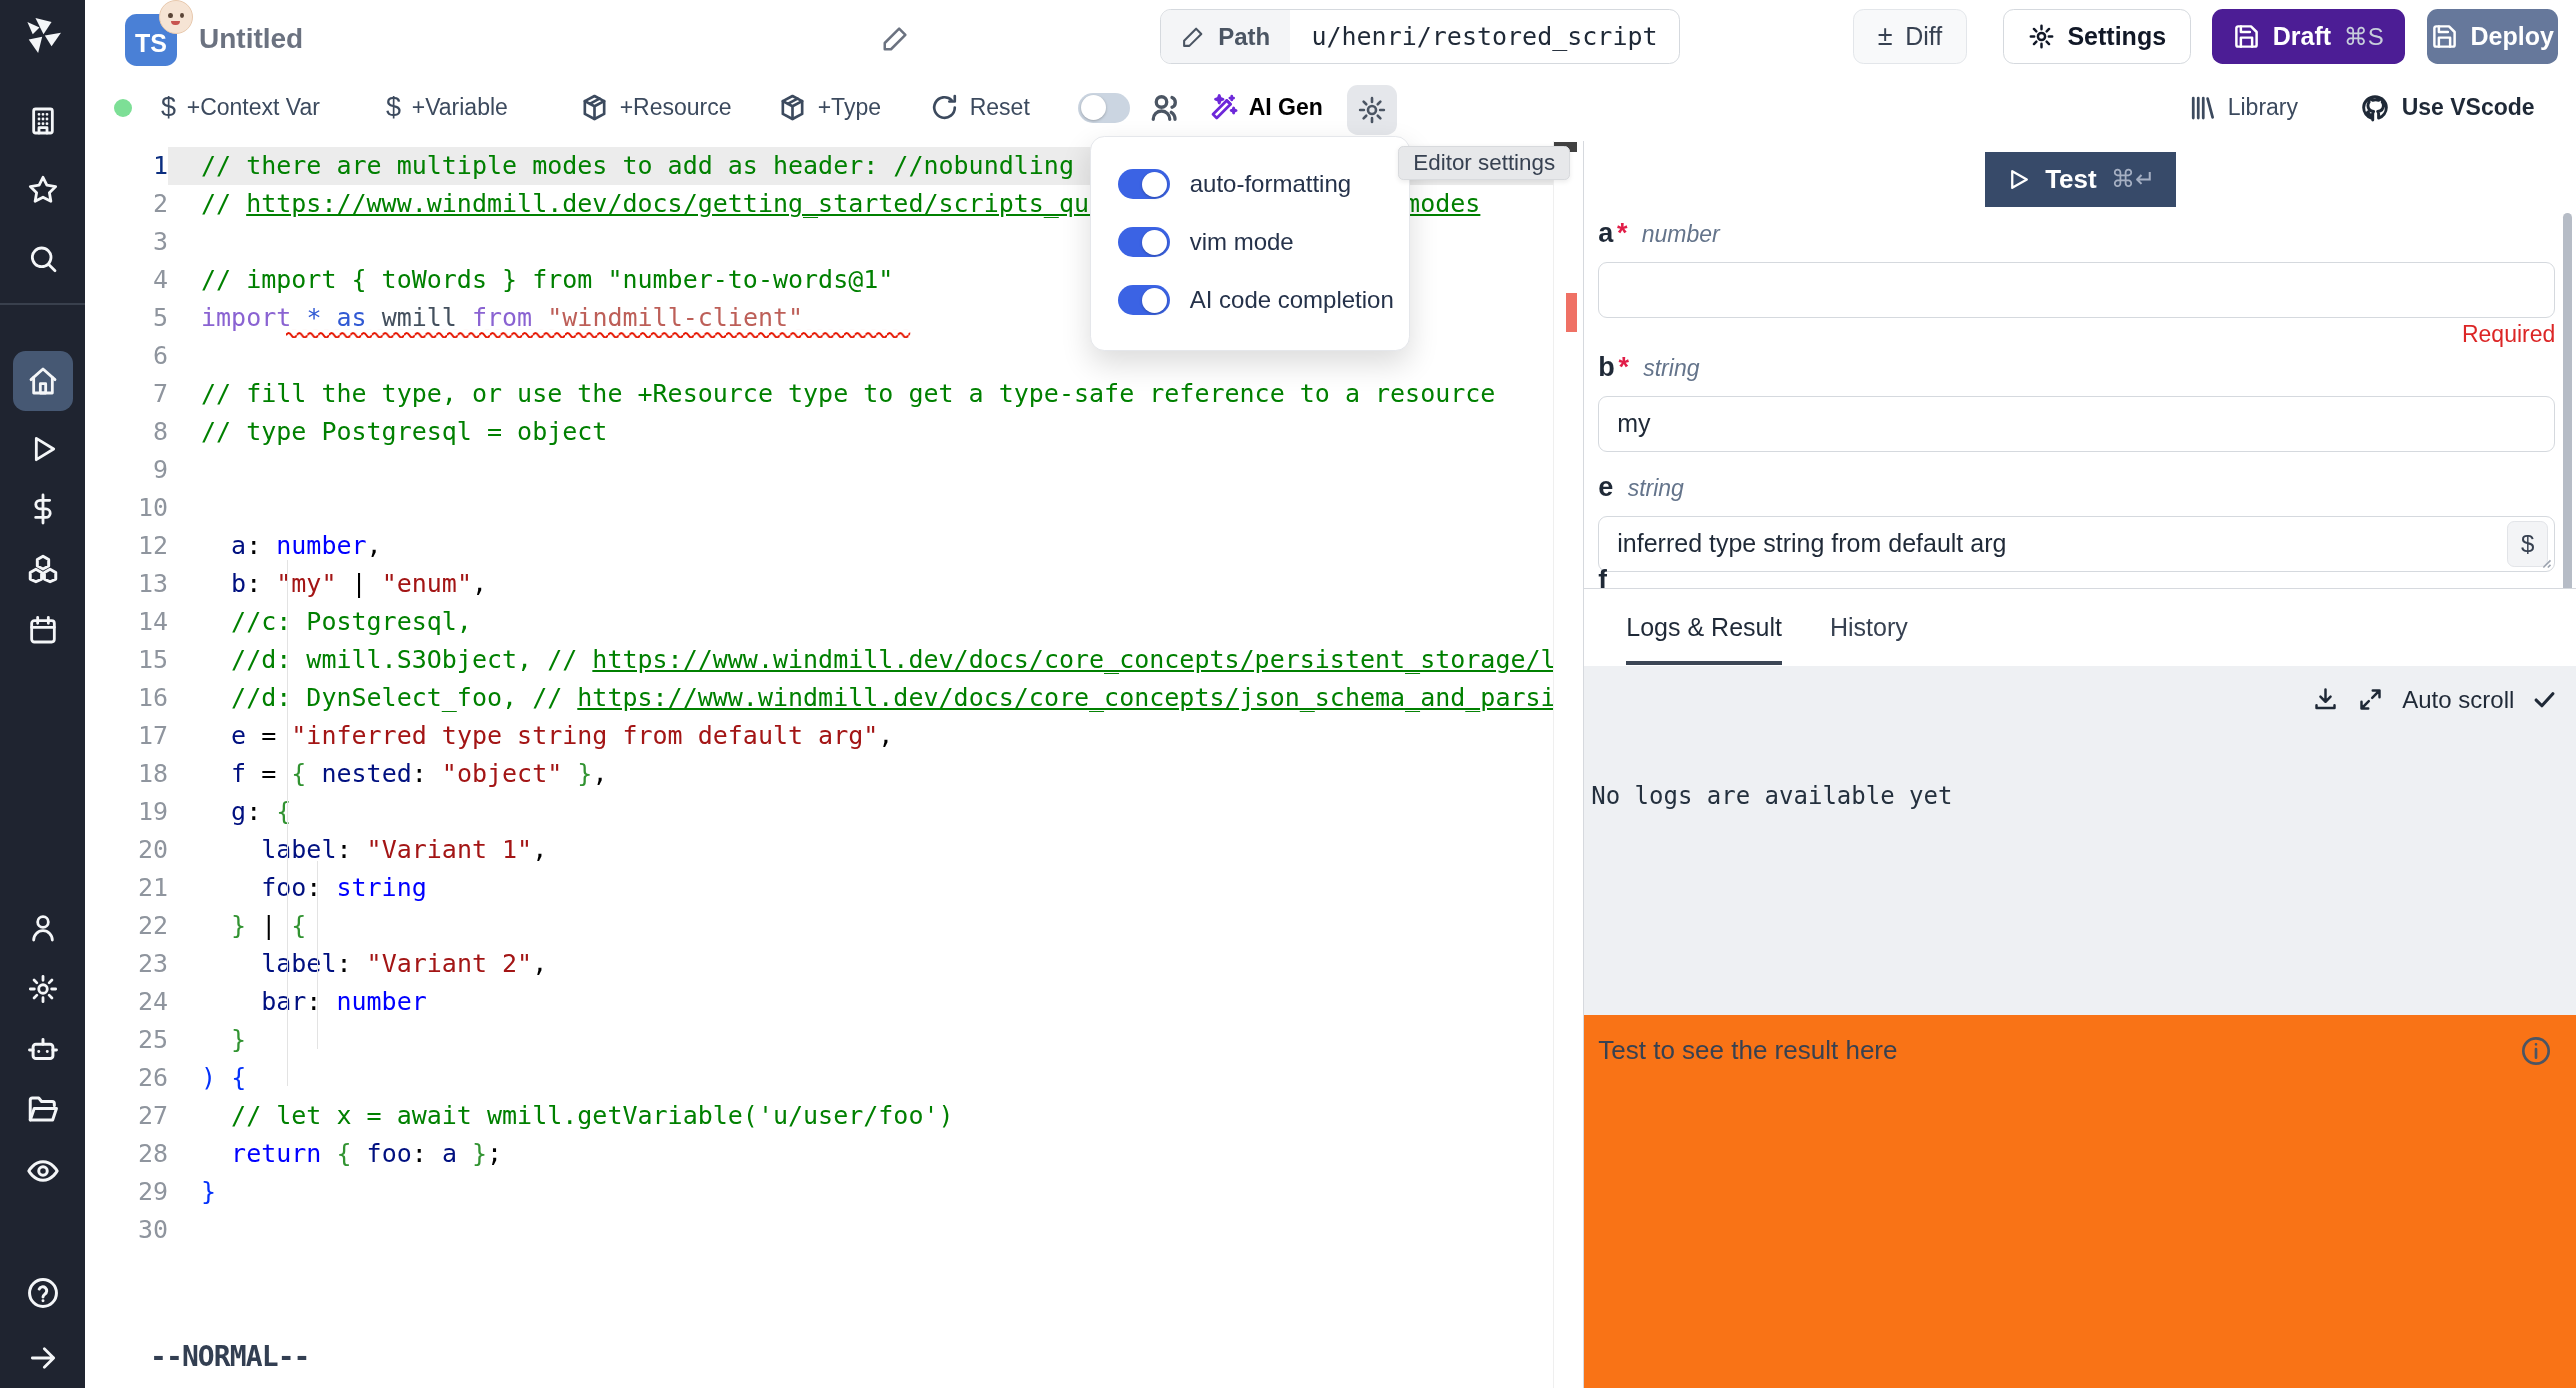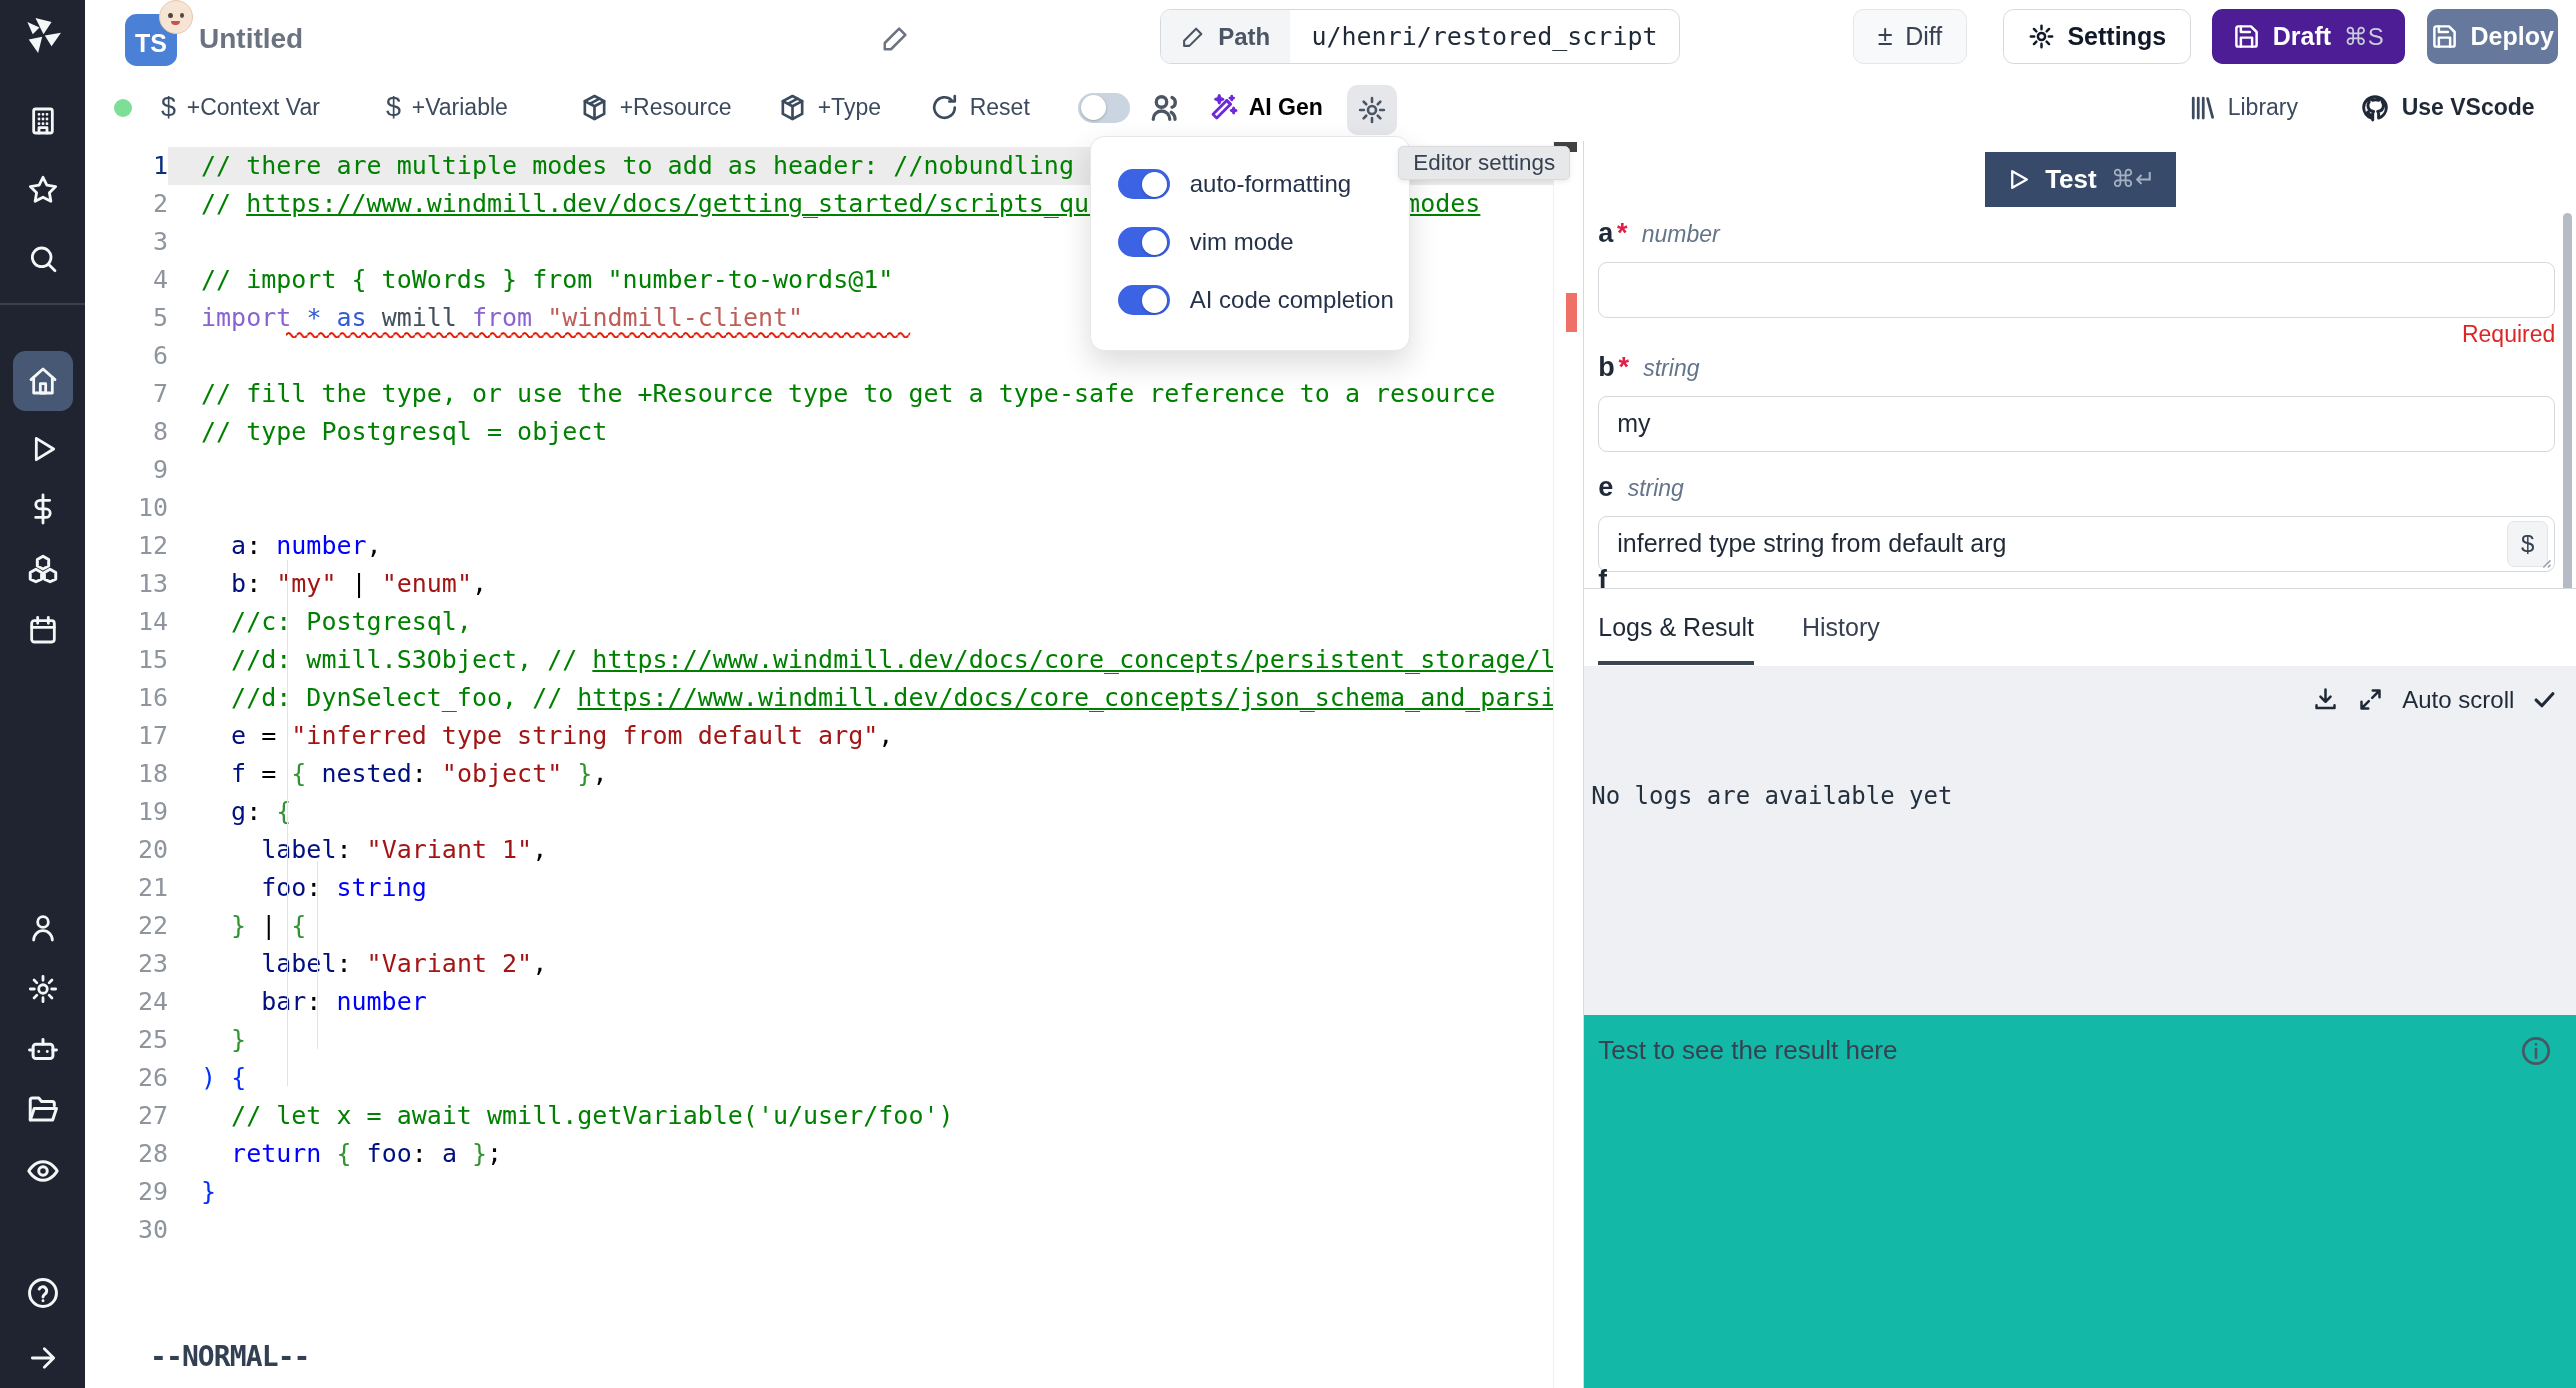--- a/index.html
+++ b/index.html
@@ -95,30 +95,30 @@
     font-size:25px; color:#1f2937; padding:0 18px; font-family:"Liberation Sans", sans-serif; outline:none; }
   textarea.finput { resize:none; padding-top:12.5px; }
   .ferror { position:absolute; right:0; font-size:23px; color:#dc2626; }
   .dollar-chip { position:absolute; right:7.2px; top:5.4px; width:41px; height:46px; background:#f3f4f6; border:0.9px solid #e2e4e8;
     border-radius:7.2px; display:flex; align-items:center; justify-content:center; font-size:24px; color:#374151; }
   .resize-corner { position:absolute; right:2.7px; bottom:2.7px; }
   #partial-f { position:absolute; left:14.3px; top:424px; height:23px; overflow:hidden; font-size:27px; font-weight:bold; color:#1f2937; }
   #form-scrollbar { position:absolute; right:3.6px; top:72px; width:9px; height:465px; background:#b6bcc6; border-radius:4.5px; }
 
   #tabs { position:absolute; left:0; top:447px; width:993px; height:78px; background:#fff; border-top:1.8px solid #d6d9de; }
-  .tab { position:absolute; top:0; height:76px; display:flex; align-items:center; font-size:25px; color:#1f2937; }
+  .tab { position:absolute; top:0; height:76px; display:flex; align-items:center; font-size:25px; color:#1f2937;margin-left:28px; }
   #tab-logs { left:14.3px; font-weight:500; }
   #tab-logs::after { content:""; position:absolute; left:0; bottom:0; width:100%; height:4.5px; background:#3c4655; }
   #tab-history { left:218px; color:#374151; }
   #logs-area { position:absolute; left:0; top:525px; width:993px; height:349px; background:#eef0f3; }
   .logs-controls { position:absolute; right:19.7px; top:19.7px; display:flex; align-items:center; gap:18px;
     font-size:24px; color:#1f2937; }
   .logs-controls svg { stroke:#1f2937; fill:none; stroke-width:2.2; stroke-linecap:round; stroke-linejoin:round; }
   #logs-empty { position:absolute; left:7.2px; top:116px; font-family:"DejaVu Sans Mono", monospace; font-size:24px; color:#24303e; }
-  #result-area { position:absolute; left:0; top:874px; width:993px; height:373px; background:#14b8a6; }
+  #result-area { position:absolute; left:0; top:874px; width:993px; height:373px; background:#f97316; }
   #result-text { position:absolute; left:14.3px; top:19.7px; font-size:26px; color:#374151; }
   #result-info { position:absolute; right:25px; top:19.7px; }
 </style>
 </head>
 <body>
 
 <div id="stage">
 
   <nav id="sidebar" class="abs">
     <div class="abs" style="left:21.5px;top:14.3px;">

